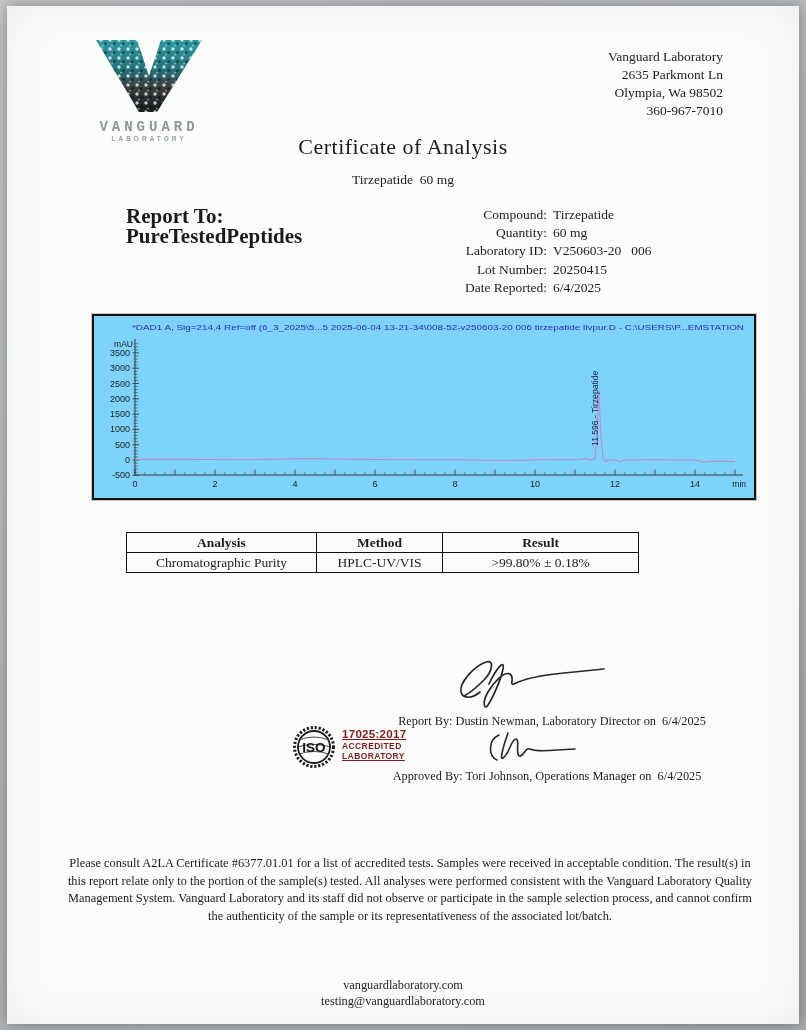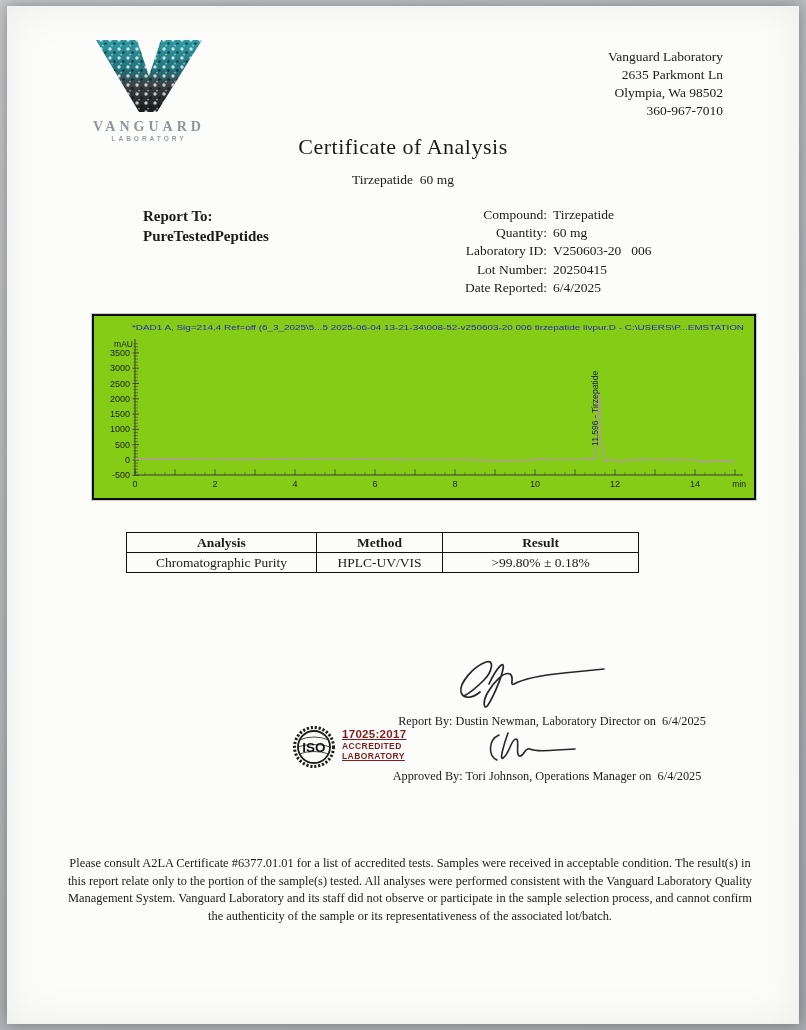--- a/index.html
+++ b/index.html
@@ -4,33 +4,33 @@
 <style>
   html,body{margin:0;padding:0;}
   body{width:806px;height:1030px;background:linear-gradient(145deg,#c6c8cb 0%,#b2b5b9 60%,#a8abaf 100%);
        font-family:"Liberation Serif",serif;color:#1b1b1b;position:relative;overflow:hidden;}
   .paper{position:absolute;left:7px;top:6px;right:7px;bottom:6px;background:#fcfcfb;
          box-shadow:0 0 14px rgba(0,0,0,.35), inset 0 0 40px rgba(120,120,125,.12);}
   .abs{position:absolute;}
   
   .lab-info{right:76px;top:42px;text-align:right;font-size:13.5px;line-height:18px;}
   .logo-wrap{left:72px;top:32px;width:140px;text-align:center;}
-  .logo-name{font-family:Liberation Serif, serif;font-weight:bold;color:#8d979a;
+  .logo-name{font-family:Liberation Mono, monospace;font-weight:bold;color:#8d979a;
              font-size:14px;letter-spacing:4px;margin-top:1px;}
   .logo-sub{font-family:"Liberation Sans",sans-serif;font-weight:bold;color:#98a1a4;
             font-size:6.5px;letter-spacing:3px;margin-top:0px;}
   .doc-title{left:0;width:100%;top:128px;text-align:center;font-size:22px;letter-spacing:.5px;}
   .doc-subtitle{left:0;width:100%;top:166px;text-align:center;font-size:13.5px;white-space:pre;}
-  .report-to{left:136px;top:200px;font-weight:bold;font-size:15px;line-height:20px;}
+  .report-to{left:119px;top:200px;font-weight:bold;font-size:21px;line-height:20px;}
   .sample-info{left:398px;top:200px;display:grid;grid-template-columns:142px auto;column-gap:6px;
                font-size:13.5px;line-height:18.2px;}
   .si-label{text-align:right;}
   .si-value{white-space:pre;}
   
-  .chart-box{left:85px;top:308px;width:660px;height:182px;border:2.5px solid #0d0d0f;background:#84cc16;
+  .chart-box{left:85px;top:308px;width:660px;height:182px;border:2.5px solid #0d0d0f;background:#7dd3fc;
              box-shadow:0 0 0 1px rgba(60,60,70,.25);}
   
   table.results{left:119px;top:526px;position:absolute;border-collapse:collapse;font-size:13.5px;}
   table.results th,table.results td{border:1.6px solid #111;text-align:center;padding:1px 6px;height:17px;}
   table.results th{font-weight:bold;}
   col.c1{width:190px;} col.c2{width:126px;} col.c3{width:196px;}
   
   .sig1{left:445px;top:648px;}
   .sig2{left:476px;top:722px;}
   .report-line{left:360px;top:708px;width:370px;text-align:center;font-size:12.3px;white-space:pre;}
@@ -279,14 +279,18 @@
   <svg class="abs sig2" width="105" height="42" viewBox="0 0 105 42">
     <g fill="none" stroke="#26262c" stroke-width="1.6" stroke-linecap="round">
       <path d="M14,32 C5,28 5,12 16,7"></path>
       <path d="M25,5 C21,16 16,33 20,30 C27,25 28,11 33,11 C37,11 32,28 37,28 C41,28 42,19 47,21 C51,23 62,23 74,22 L92,21"></path>
     </g>
   </svg>
   <div class="abs approve-line">Approved By: Tori Johnson, Operations Manager on  6/4/2025</div>
 
   <div class="abs disclaimer">Please consult A2LA Certificate #6377.01.01 for a list of accredited tests. Samples were received in acceptable condition. The result(s) in this report relate only to the portion of the sample(s) tested. All analyses were performed consistent with the Vanguard Laboratory Quality Management System. Vanguard Laboratory and its staff did not observe or participate in the sample selection process, and cannot confirm the authenticity of the sample or its representativeness of the associated lot/batch.</div>
 
+  <div class="abs footer-links">
+    <div>vanguardlaboratory.com</div>
+    <div>testing@vanguardlaboratory.com</div>
+  </div>
 
 </div>
 
 </body></html>

